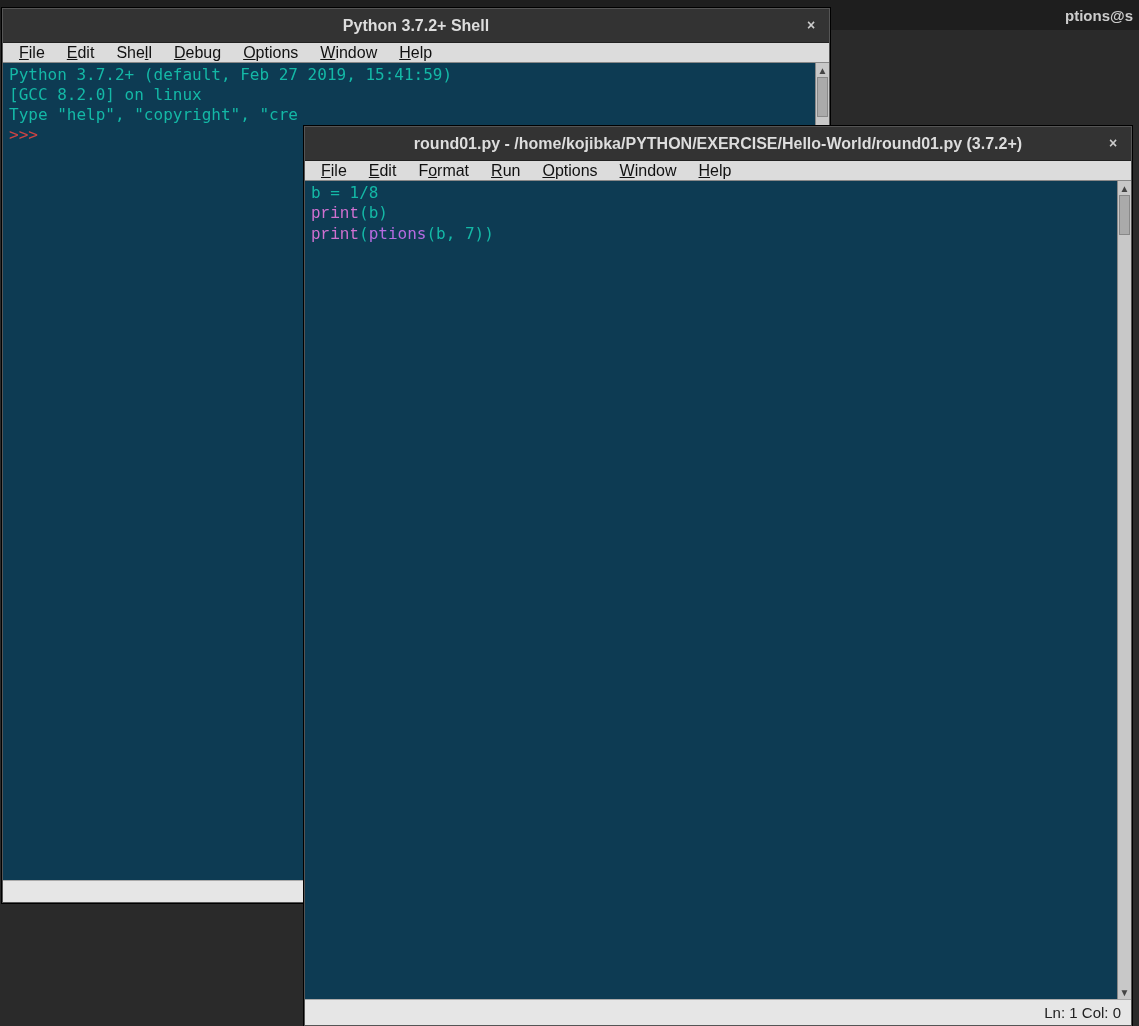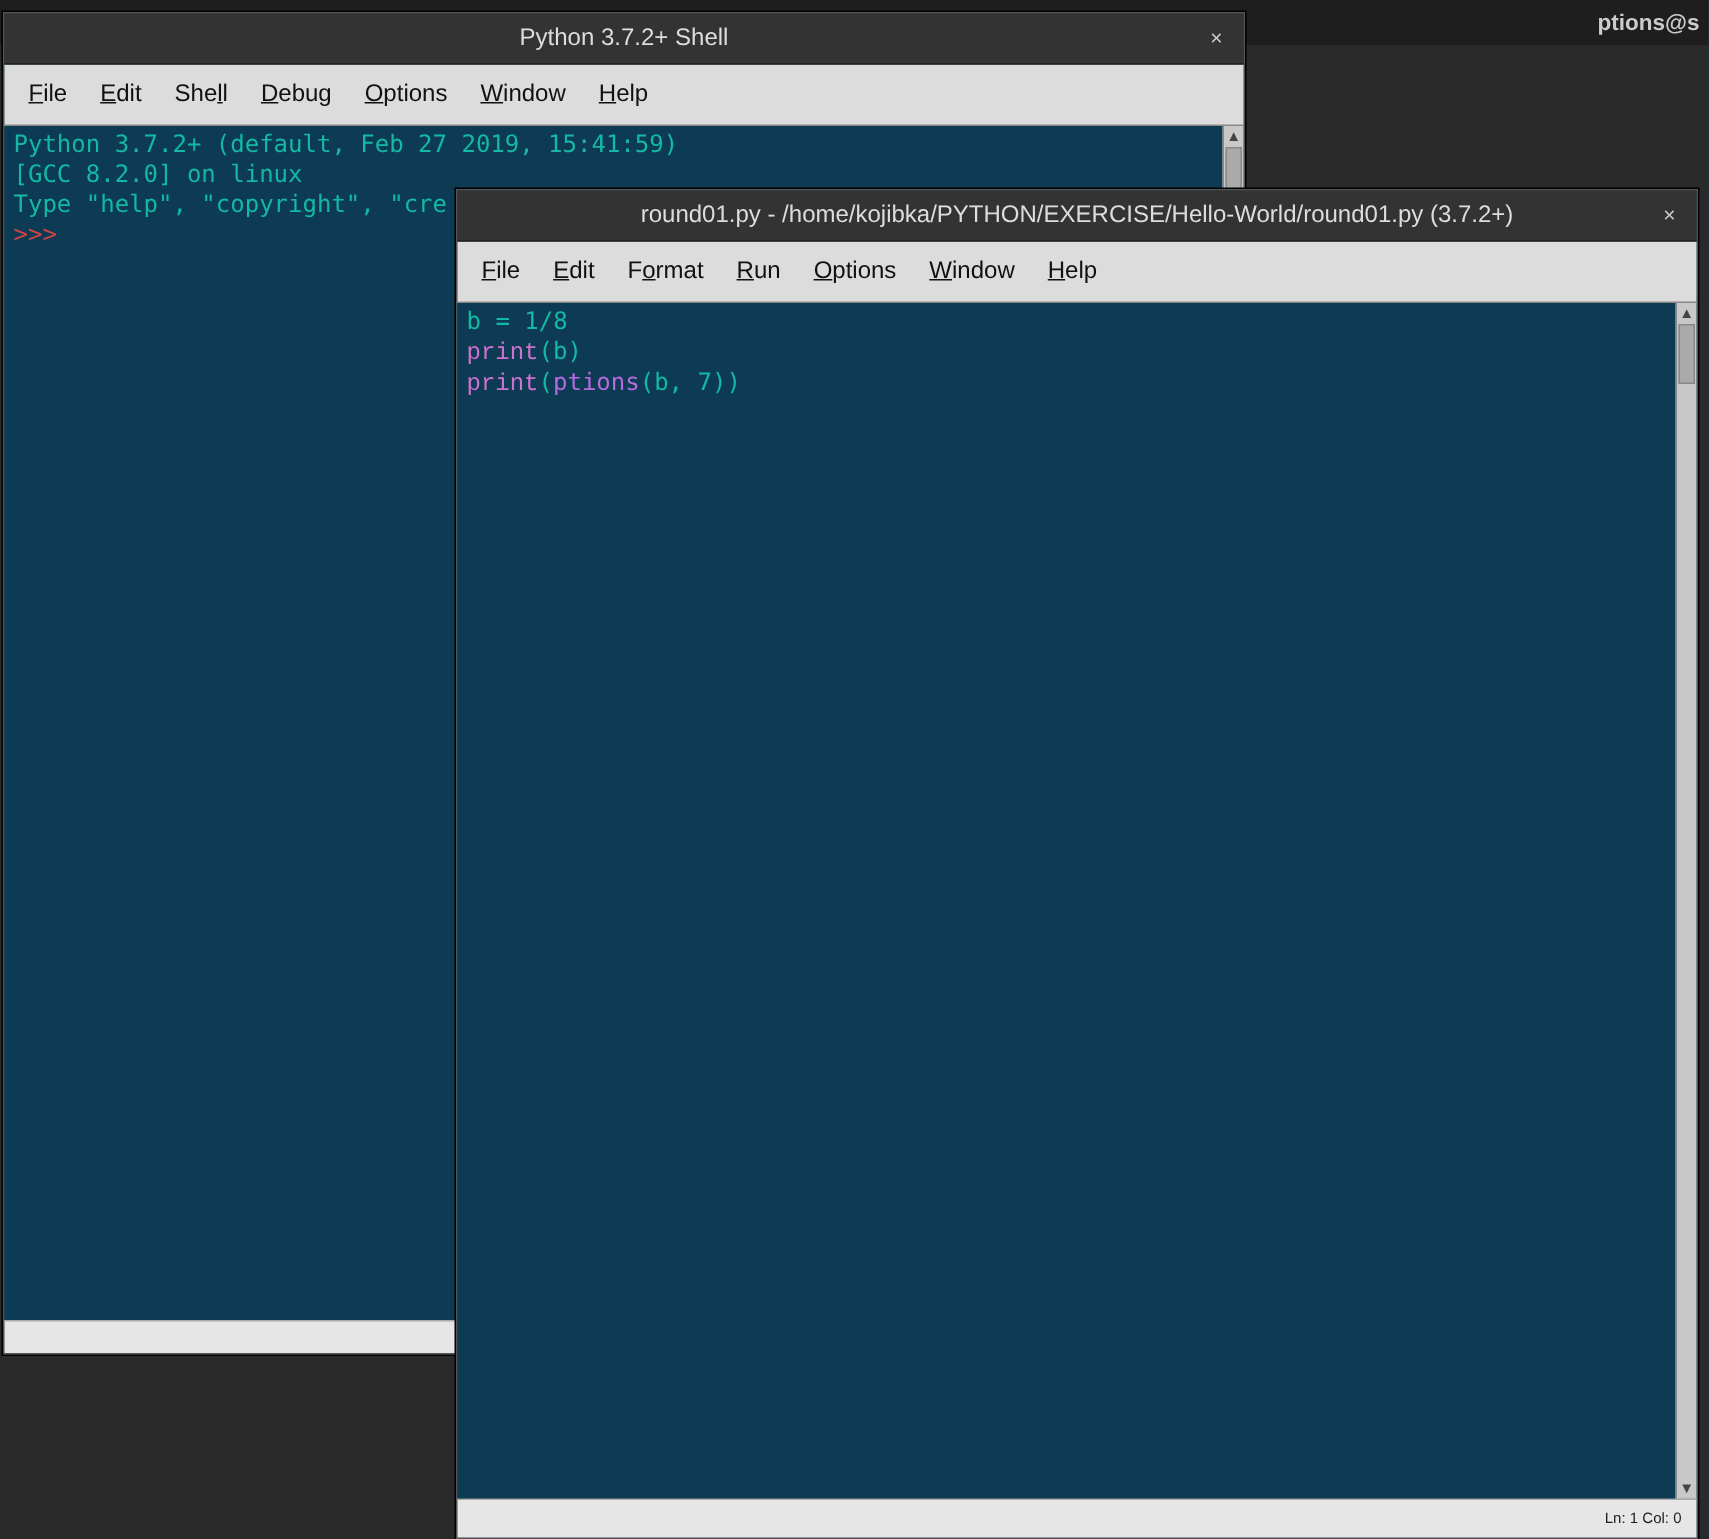--- a/index.html
+++ b/index.html
@@ -34,38 +34,38 @@
   }
   .titlebar {
     height: 34px;
     background: #333;
     color: #ddd;
     display: flex;
     align-items: center;
     justify-content: center;
     position: relative;
     font-size: 16px;
-    font-weight: normal;
+    font-weight: bold;
     border-bottom: 1px solid #222;
   }
   .titlebar .close-btn {
     position: absolute;
     right: 6px;
     top: 4px;
     width: 24px;
     height: 24px;
     display: flex;
     align-items: center;
     justify-content: center;
     color: #ccc;
     cursor: pointer;
     font-size: 14px;
   }
   .menubar {
-    height: 41px;
+    height: 20px;
     background: #dcdcdc;
     display: flex;
     align-items: center;
     padding: 0 6px;
     gap: 2px;
     font-size: 16px;
     color: #111;
     border-bottom: 1px solid #888;
   }
   .menubar .menu-item {
@@ -105,21 +105,21 @@
     position: absolute;
     left: 0; right: 0;
     height: 14px;
     display:flex;align-items:center;justify-content:center;
     font-size:10px;color:#444;
   }
   .statusbar {
     height: 26px;
     background: #e6e6e6;
     color: #222;
-    font-size: 10px;
+    font-size: 15px;
     display: flex;
     align-items: center;
     justify-content: flex-end;
     padding: 0 10px;
     border-top: 1px solid #aaa;
   }
   .tok-kw { color: #d070d0; font-family: Liberation Mono, monospace; }
   .tok-fn { color: #b56be0; }
   .tok-prompt { color: #cc4444; }
   .tok-text { color: #14b8a6; }

